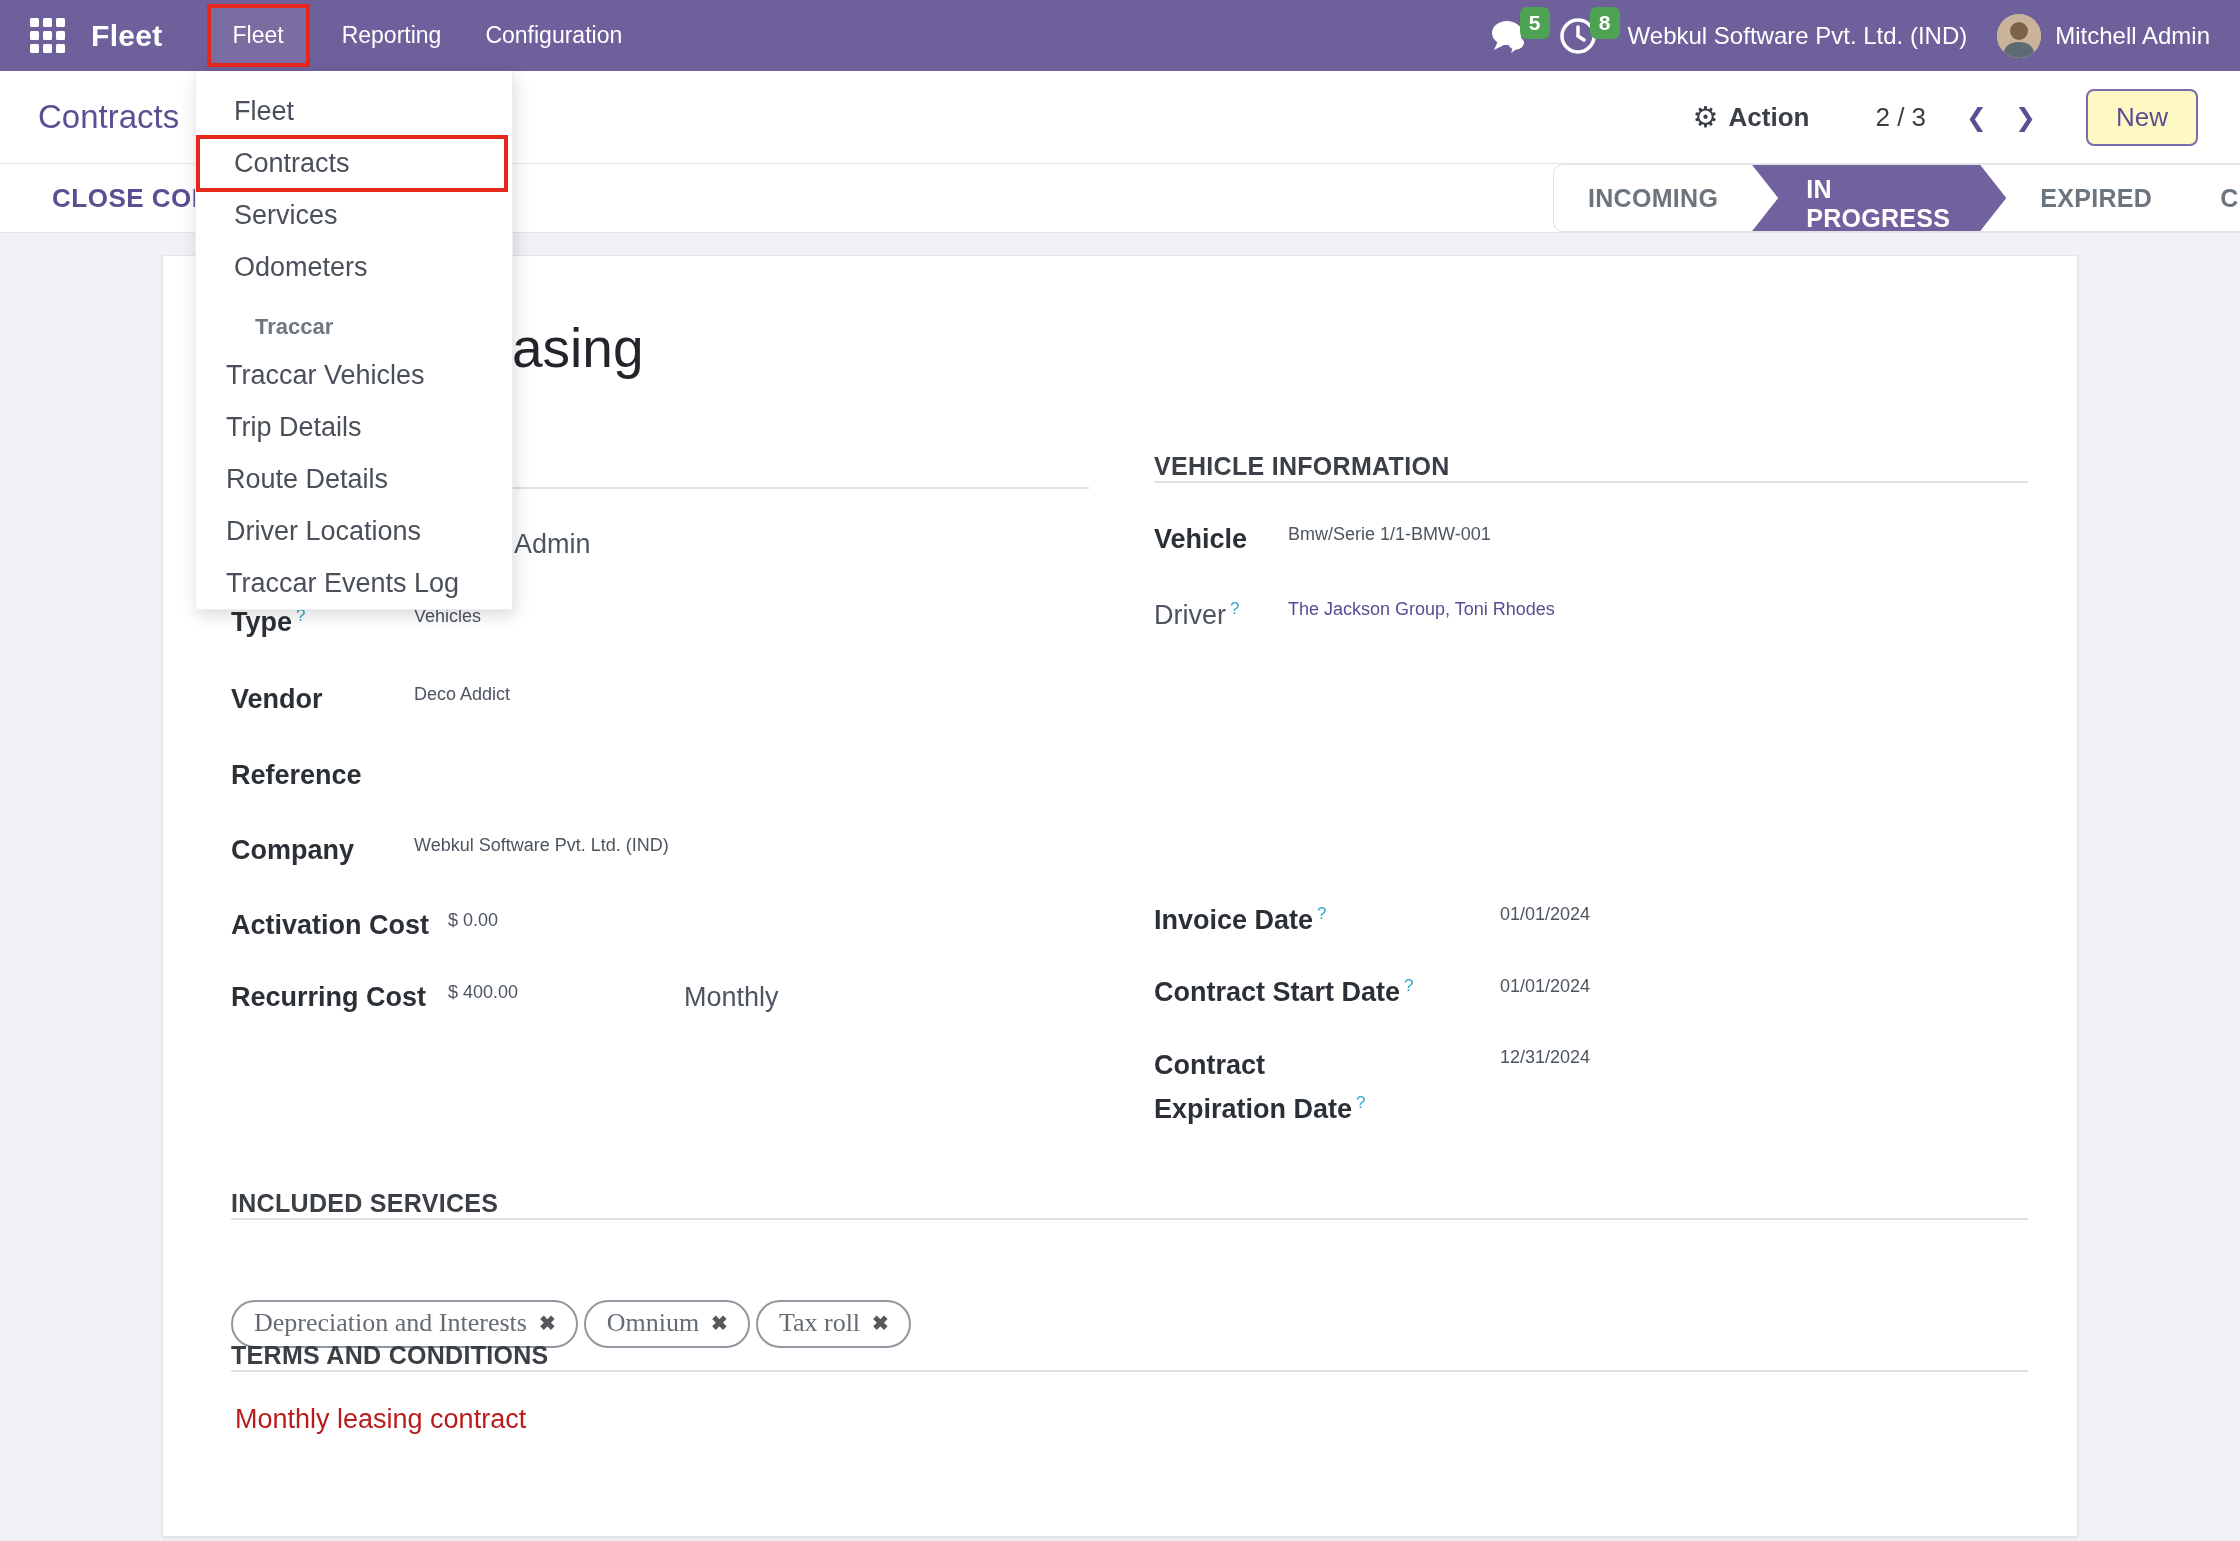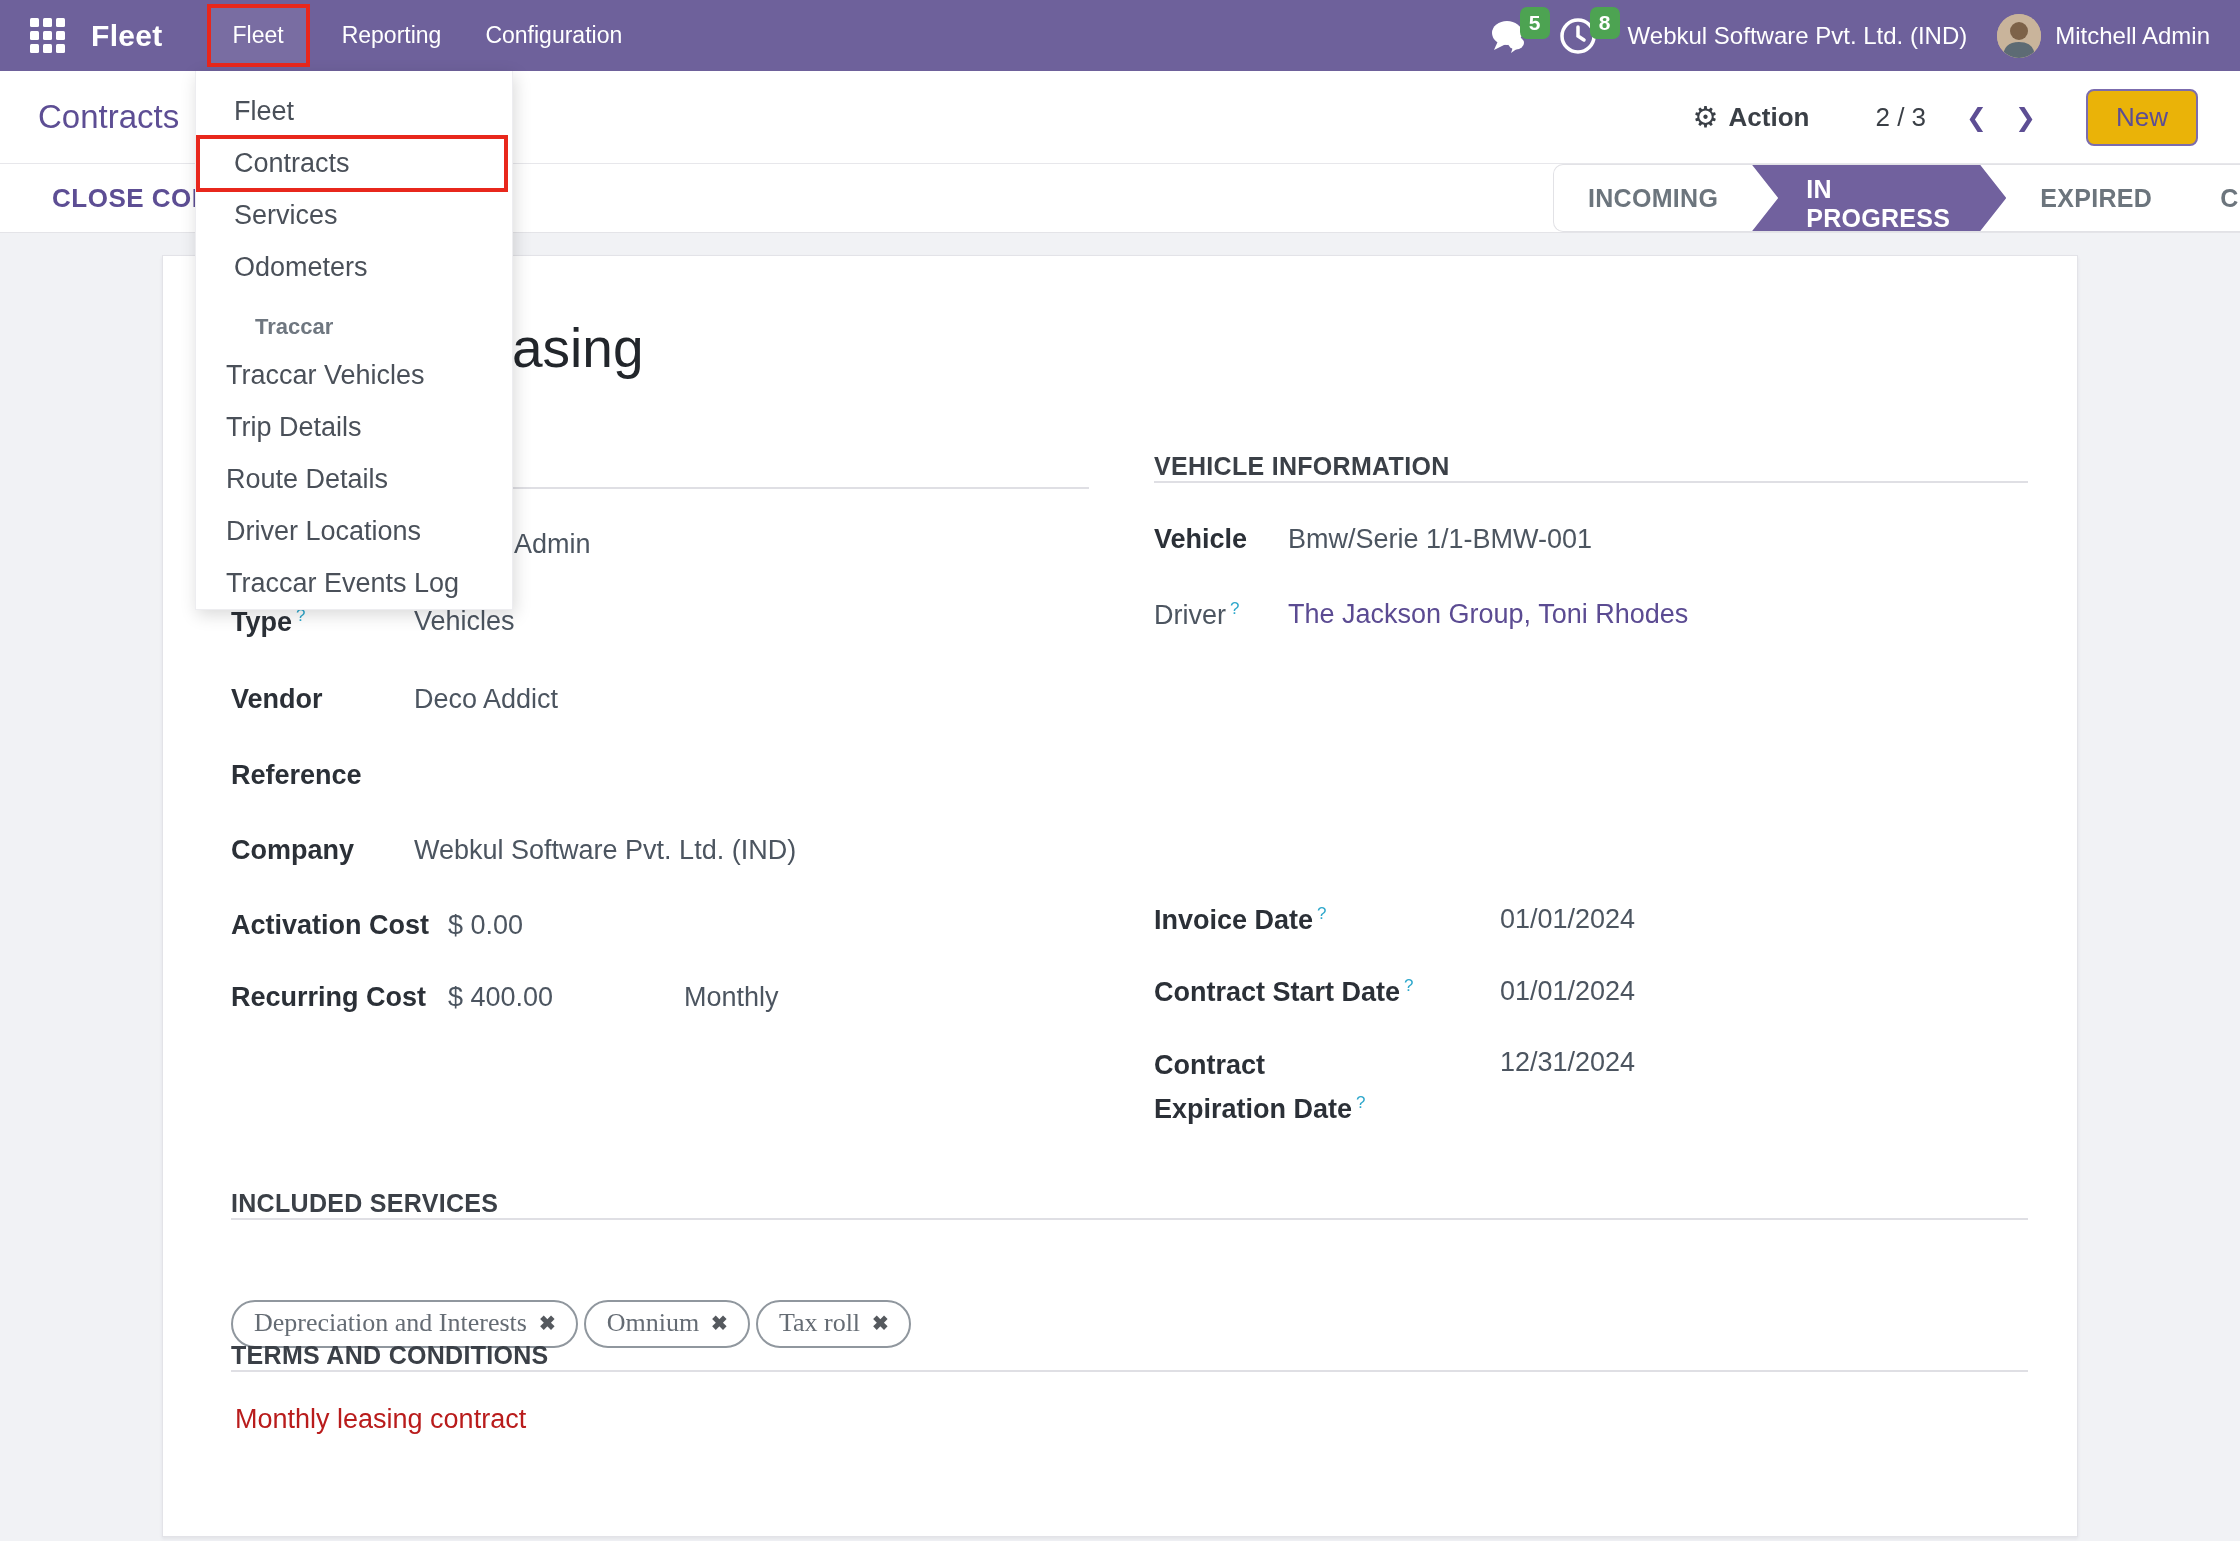--- a/index.html
+++ b/index.html
@@ -23,21 +23,21 @@
 
   
   .control-panel { position:absolute; top:71px; left:0; right:0; height:93px; background:#fff; border-bottom:1px solid #e7e7eb; display:flex; align-items:center; justify-content:space-between; padding:0 42px 0 38px; z-index:10; }
   .breadcrumb { font-size:33px; color:#5d4e94; cursor:pointer; }
   .cp-right { display:flex; align-items:center; }
   .action-btn { display:flex; align-items:center; gap:10px; font-size:26px; color:#3a3f46; font-weight:600; cursor:pointer; }
   .gear { font-size:29px; color:#3a3f46; }
   .pager-value { margin-left:66px; font-size:26px; color:#3a3f46; cursor:pointer; }
   .pager-prev { margin-left:40px; } .pager-next { margin-left:28px; }
   .pager-arrow { font-size:25px; font-weight:700; color:#5d4e94; cursor:pointer; }
-  .new-btn { margin-left:50px; background:#eab308; border:2px solid #7b6cae; border-radius:8px; color:#5d4e94; font-size:26px; font-weight:500; padding:11px 28px; cursor:pointer; font-family:inherit; }
+  .new-btn { margin-left:50px; background:#fef9c3; border:2px solid #7b6cae; border-radius:8px; color:#5d4e94; font-size:26px; font-weight:500; padding:11px 28px; cursor:pointer; font-family:inherit; }
 
   
   .status-bar { position:absolute; top:164px; left:0; right:0; height:69px; background:#fff; border-bottom:1px solid #e4e4e8; z-index:10; }
   .close-contract { position:absolute; left:52px; top:50%; transform:translateY(-50%); background:none; border:none; font-family:inherit; font-size:26px; font-weight:700; letter-spacing:.5px; color:#5d4e94; cursor:pointer; }
   .pipeline { position:absolute; left:1553px; right:0; top:0; bottom:0; background:#fff; border:1px solid #e2e2e6; border-right:none; border-radius:10px 0 0 10px; display:flex; align-items:stretch; }
   .stage { display:flex; align-items:center; padding:0 34px; font-size:25px; font-weight:700; color:#6c757d; letter-spacing:.3px; cursor:pointer; }
   .stage.active { background:#71619e; color:#fff; padding:12px 56px 0 54px;
     clip-path:polygon(0 0, calc(100% - 26px) 0, 100% 50%, calc(100% - 26px) 100%, 0 100%, 26px 50%); }
   .stage-sep { align-self:center; }
 
@@ -46,21 +46,21 @@
   .title-fragment { position:absolute; left:349px; top:60px; font-size:55px; color:#22262b; cursor:text; }
   .resp-fragment { position:absolute; left:351px; top:273px; font-size:27px; color:#4c5560; cursor:text; }
   .group-underline { position:absolute; left:68px; top:231px; width:858px; border-bottom:2px solid #dfdfe4; }
 
   .frow { position:absolute; left:68px; width:858px; display:grid; grid-template-columns:183px 1fr; align-items:start; }
   .frow.wide-label { grid-template-columns:217px 1fr; }
   .frow-r { position:absolute; left:991px; width:874px; display:grid; grid-template-columns:134px 1fr; align-items:start; }
   .frow-r.dates { grid-template-columns:346px 1fr; }
   .flabel { font-size:27px; font-weight:700; color:#2b3037; cursor:default; }
   .flabel.plain { font-weight:400; color:#4c5560; }
-  .fvalue { font-size:27px; color:#4c5560; cursor:text; }
+  .fvalue { font-size:18px; color:#4c5560; cursor:text; }
   .fvalue.link { color:#5b4b92; cursor:pointer; }
   .help-sup { font-size:17px; color:#2fa8cc; vertical-align:super; margin-left:4px; font-weight:400; }
   .monthly { position:absolute; left:453px; top:0; font-size:27px; color:#4c5560; cursor:pointer; }
   .wrap-label { max-width:250px; line-height:37px; }
 
   .section-header { position:absolute; font-size:25px; font-weight:700; color:#3b4047; letter-spacing:.3px; border-bottom:2px solid #dfdfe4; cursor:default; }
   .vehicle-header { left:991px; top:196px; width:874px; }
   .services-header { left:68px; top:933px; width:1797px; }
   .terms-header { left:68px; top:1085px; width:1797px; }
 

